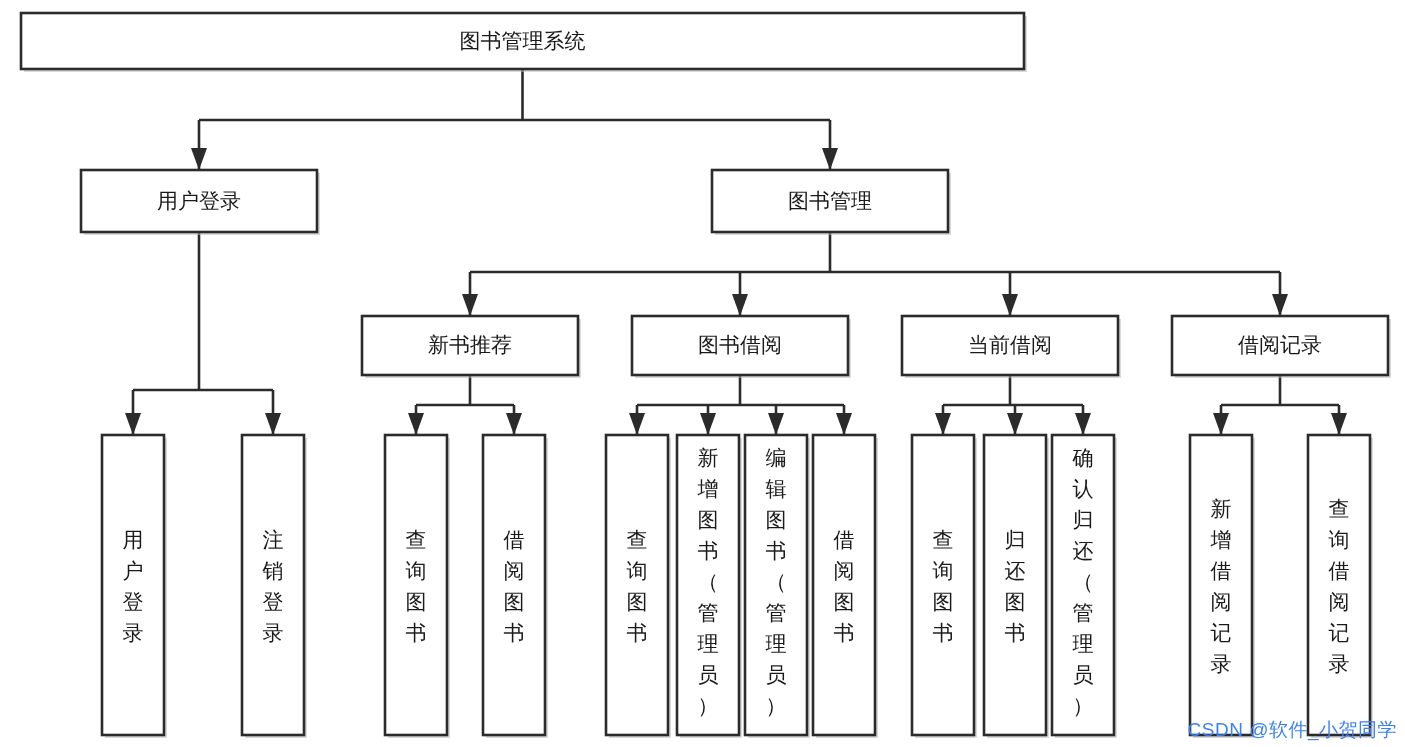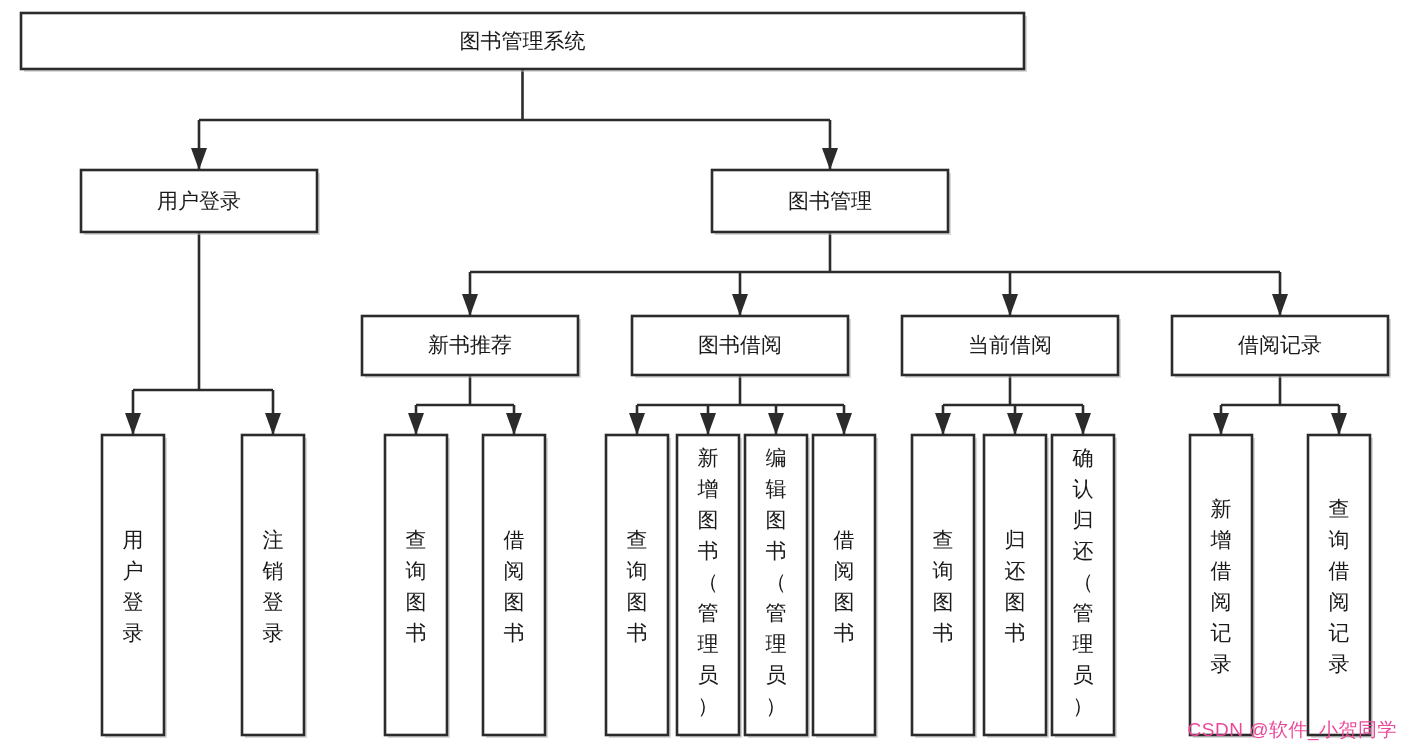--- a/index.html
+++ b/index.html
@@ -56,21 +56,21 @@
     font-size: 21px;
     fill: #1a1a1a;
     text-anchor: middle;
   }
   .watermark-text {
     position: absolute;
     right: 8px;
     bottom: 4px;
     font-family: "Liberation Sans", "DejaVu Sans", sans-serif;
     font-size: 19px;
-    color: #ec4899;
+    color: #3b82f6;
     white-space: nowrap;
     letter-spacing: 0.5px;
   }
 </style>
 </head>
 <body>
 
 <div id="diagram-root">
 
   <svg id="tree-svg" viewBox="0 0 1405 747" xmlns="http://www.w3.org/2000/svg">

